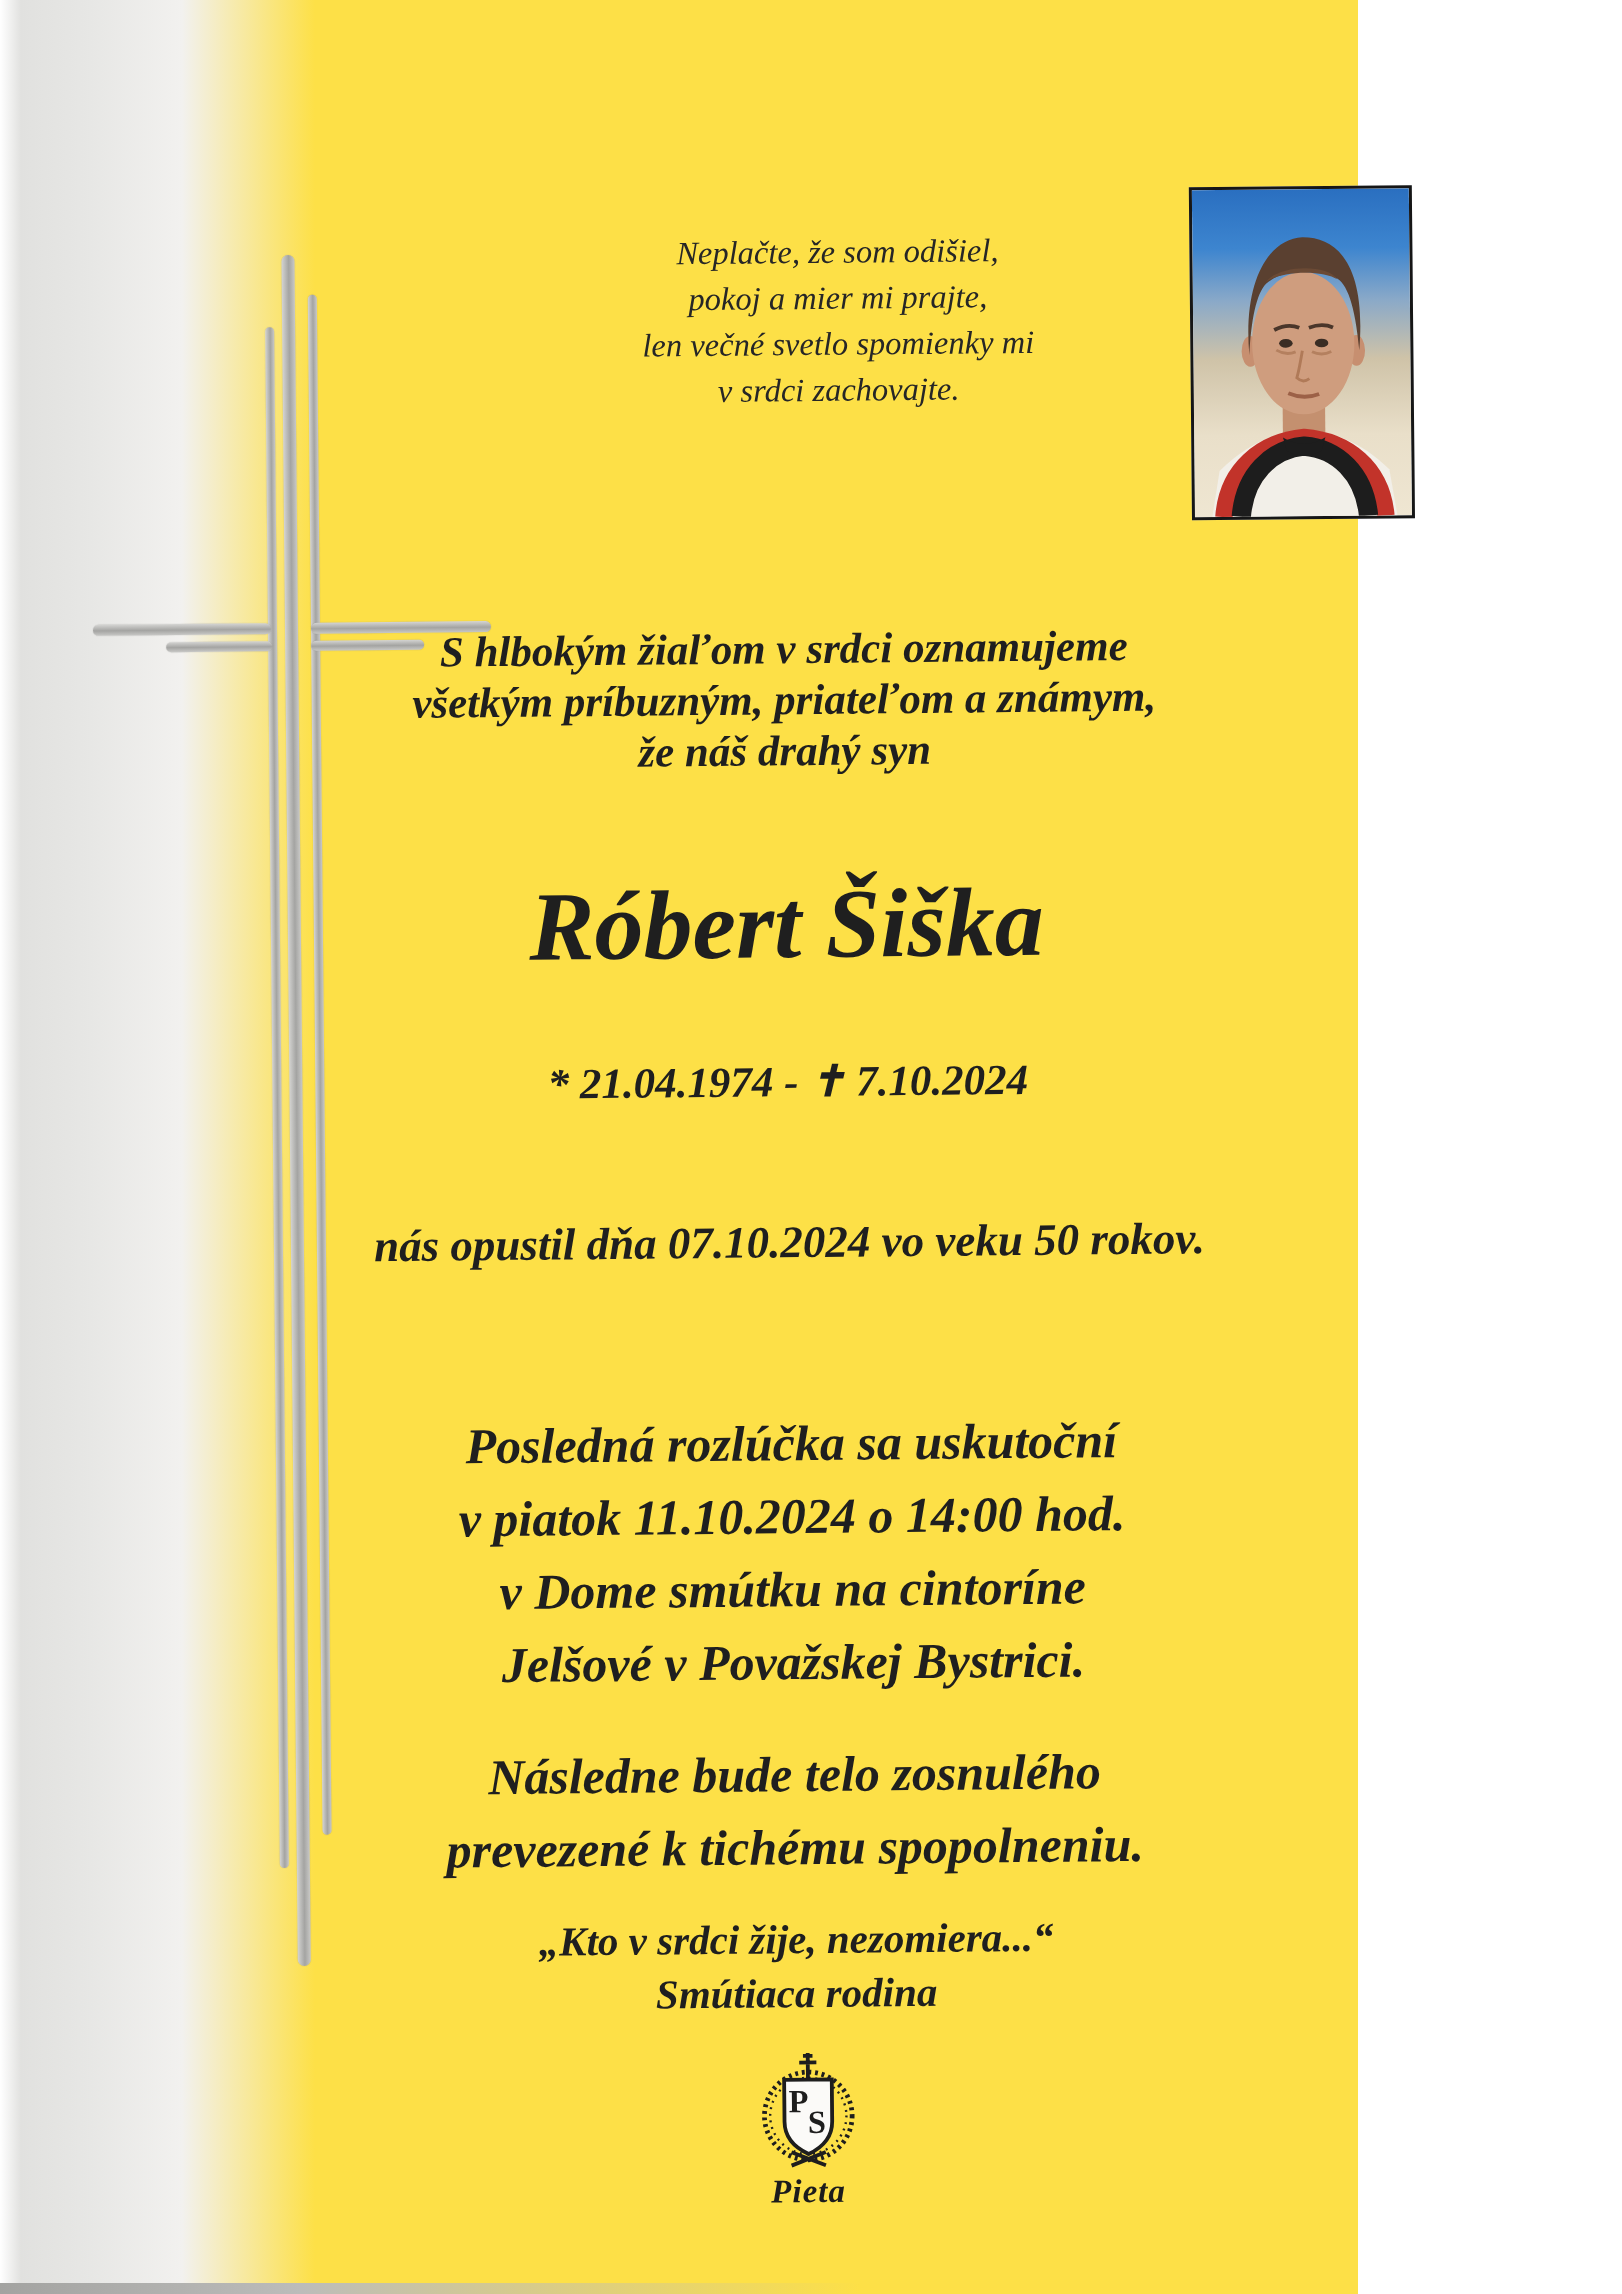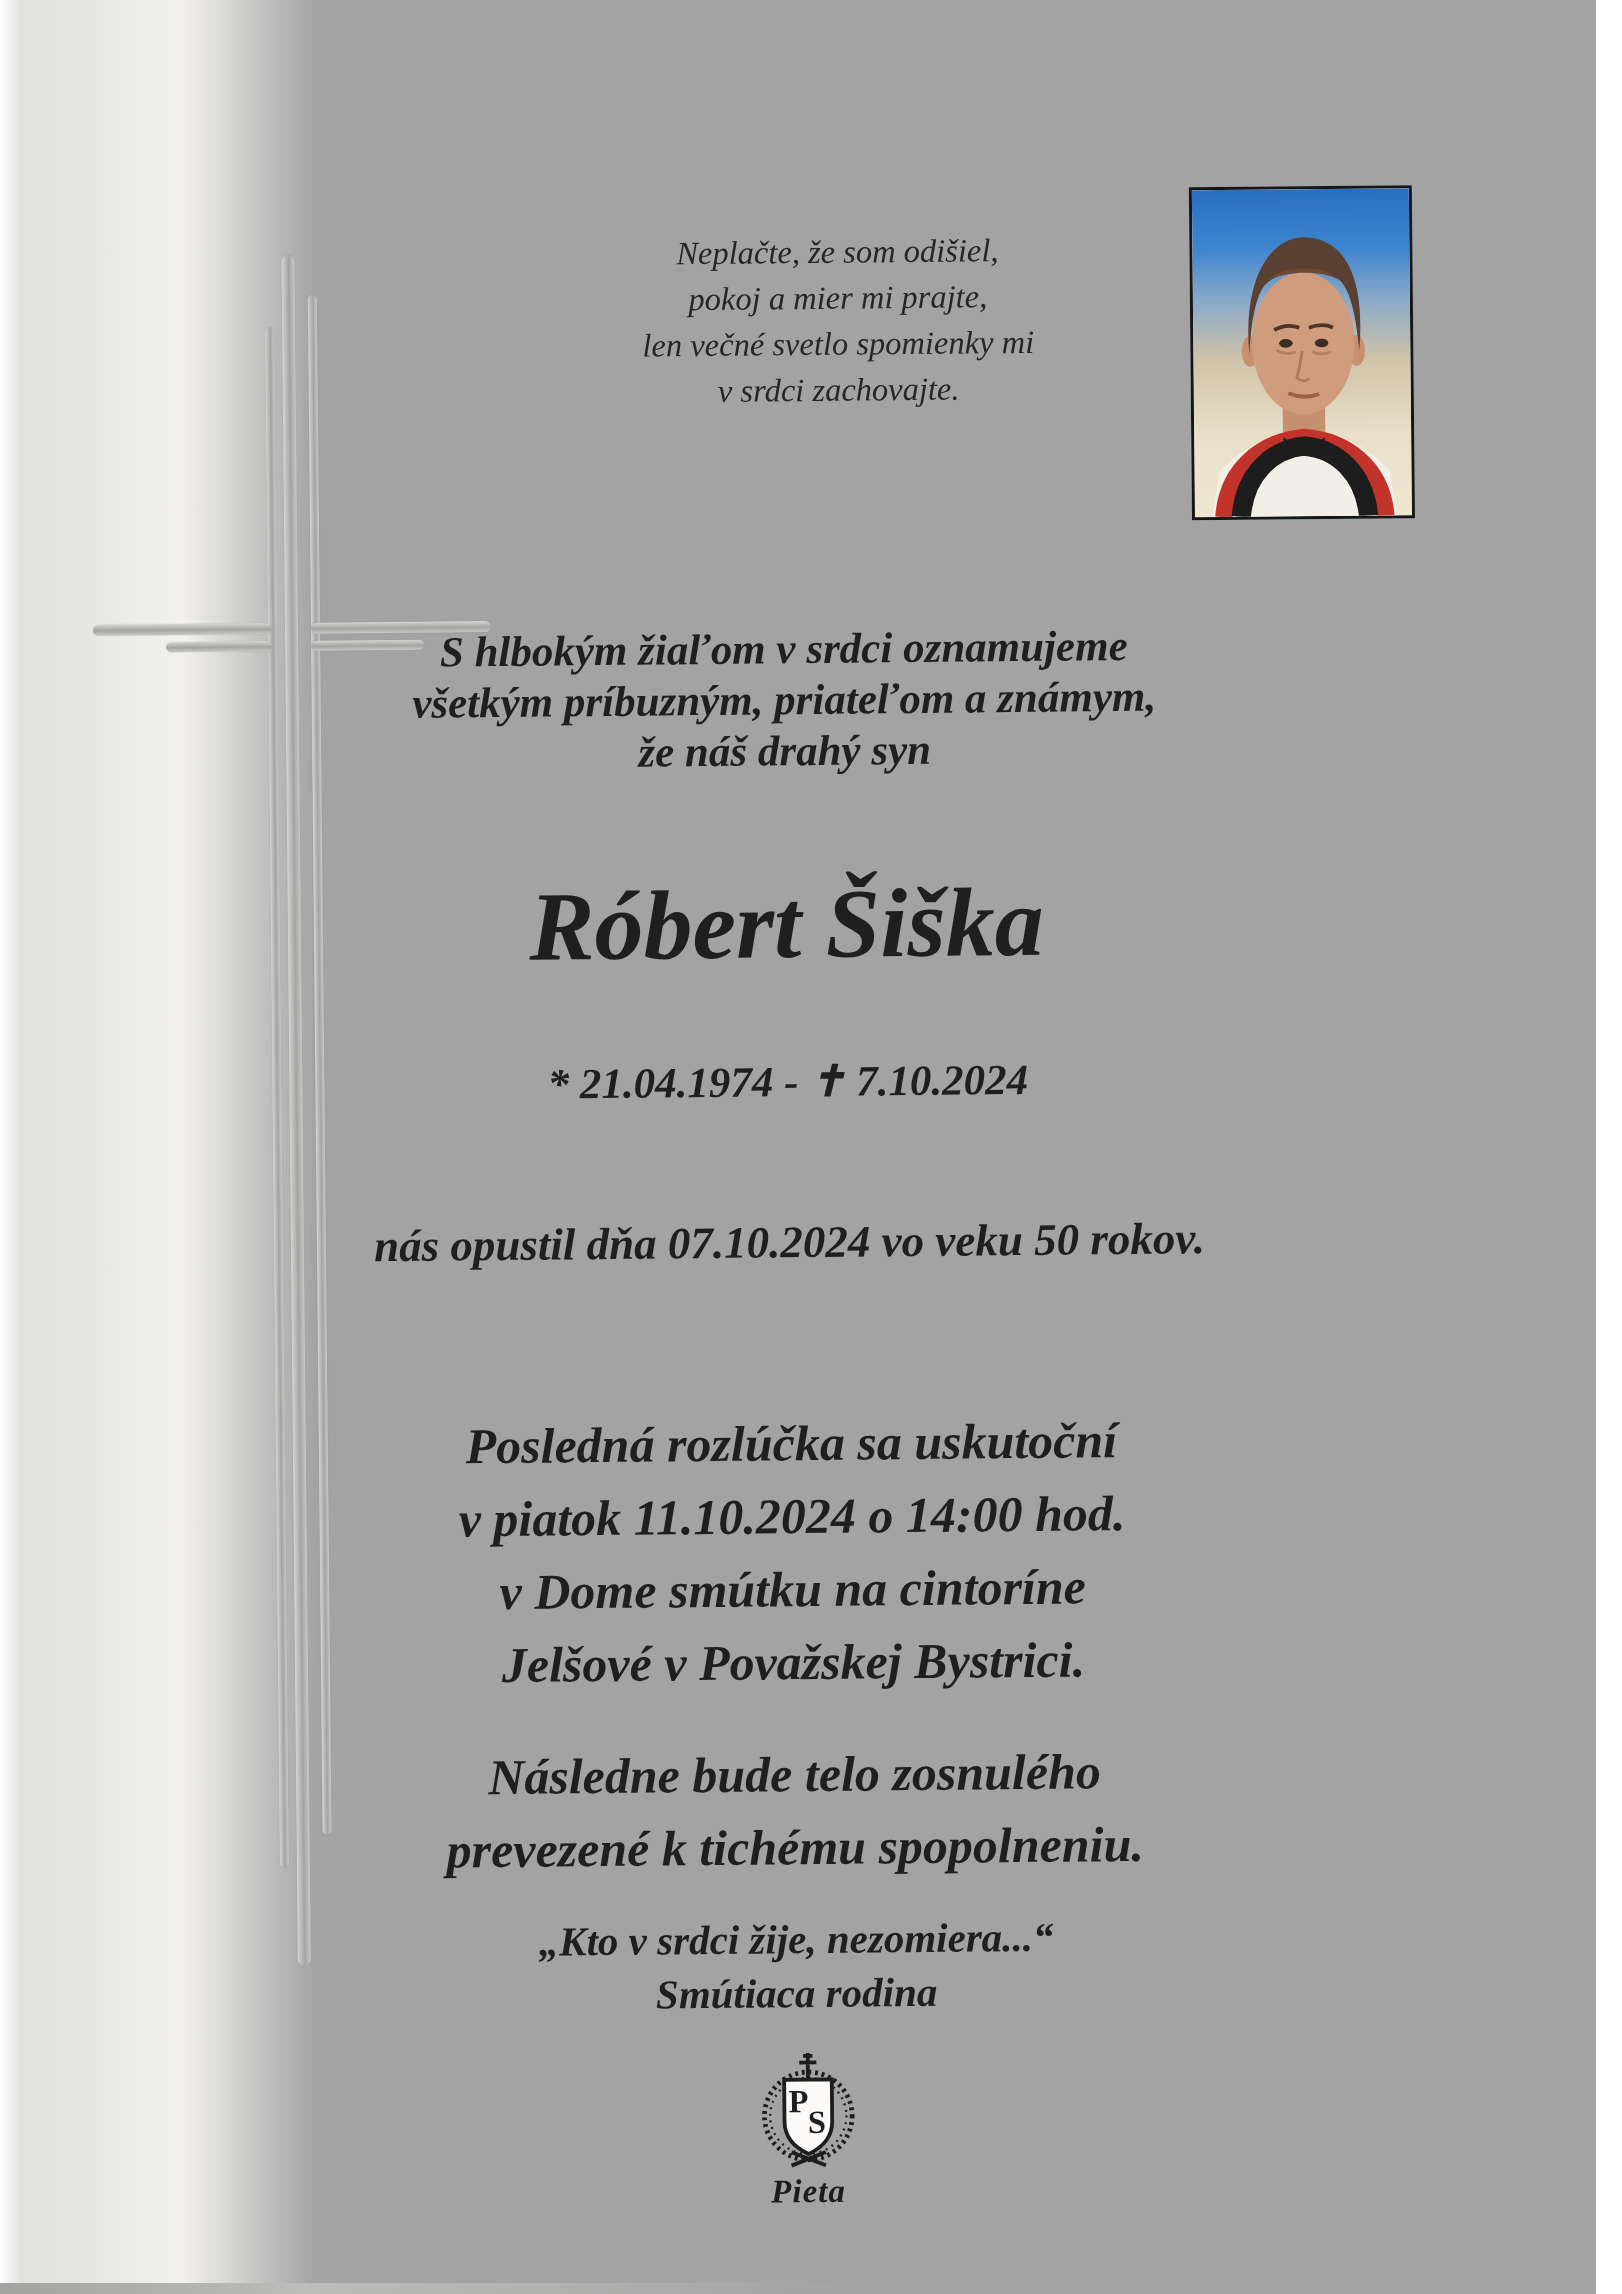--- a/index.html
+++ b/index.html
@@ -3,22 +3,22 @@
 <meta charset="utf-8">
 <style>
   html,body{margin:0;padding:0;}
   body{
     width:1622px;height:2294px;
     background:#ffffff;
     font-family:"Liberation Serif", serif;
     overflow:hidden;
   }
   .page{
-    position:relative;width:1596px;height:2294px;
-    background:#a3a3a3;
+    position:relative;width:1358px;height:2294px;
+    background:#fde047;
   }
   
   .shade-left{
     position:absolute;left:0;top:0;width:315px;height:2294px;
     background:linear-gradient(90deg,#ffffff 0px,#e1e1df 21px,#e7e7e5 91px,#f2f1ef 182px,rgba(250,250,248,0) 315px);
     pointer-events:none;
   }
   .shade-bottom{
     position:absolute;left:0;top:2283px;width:860px;height:11.5px;
     background:linear-gradient(90deg,#a3a3a1 0%,#bcbcba 35%,rgba(251,250,248,0) 100%);

